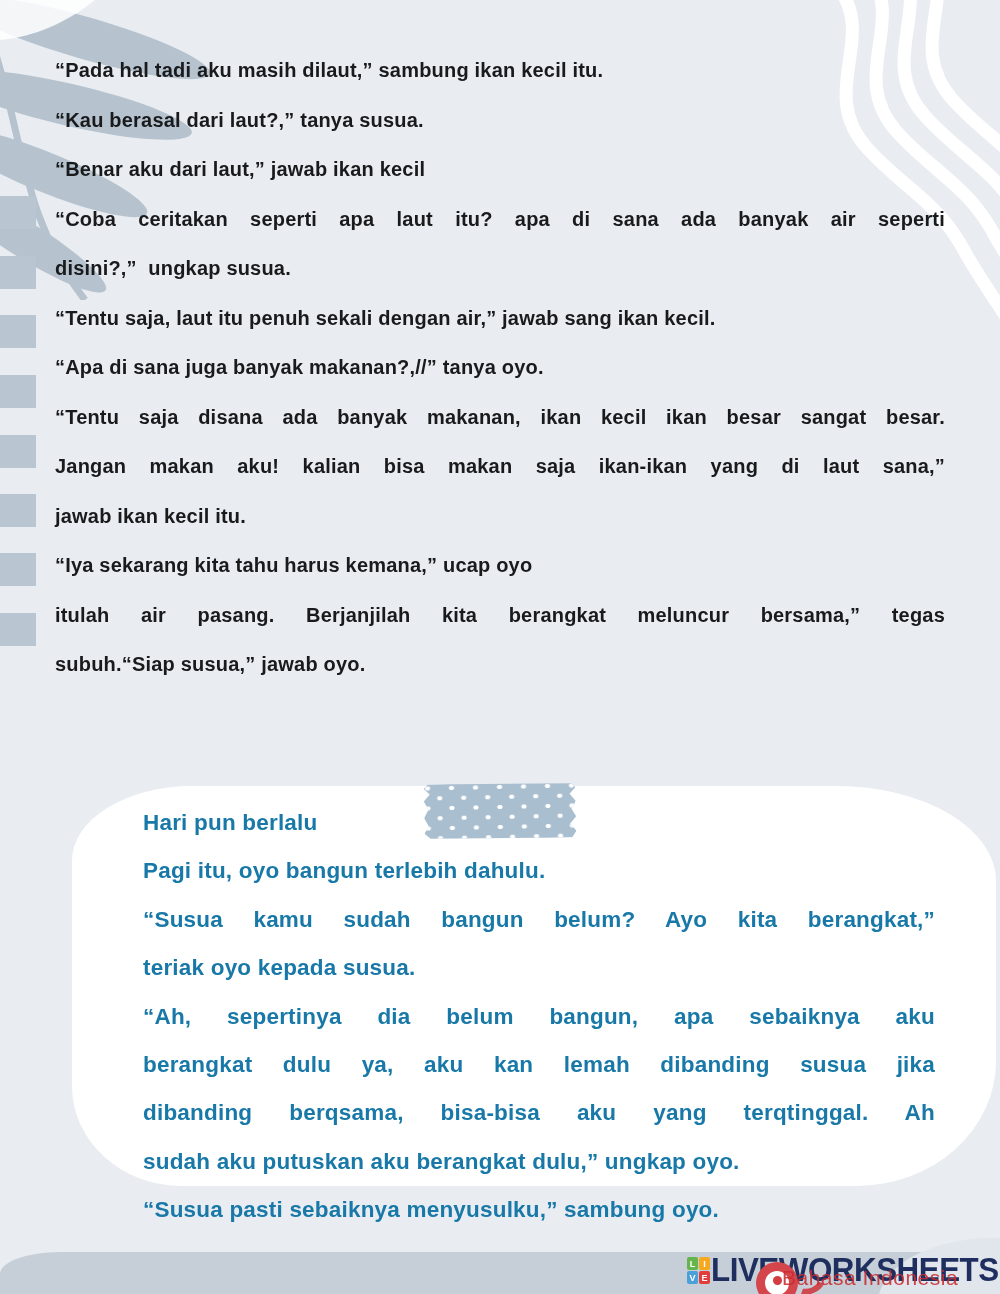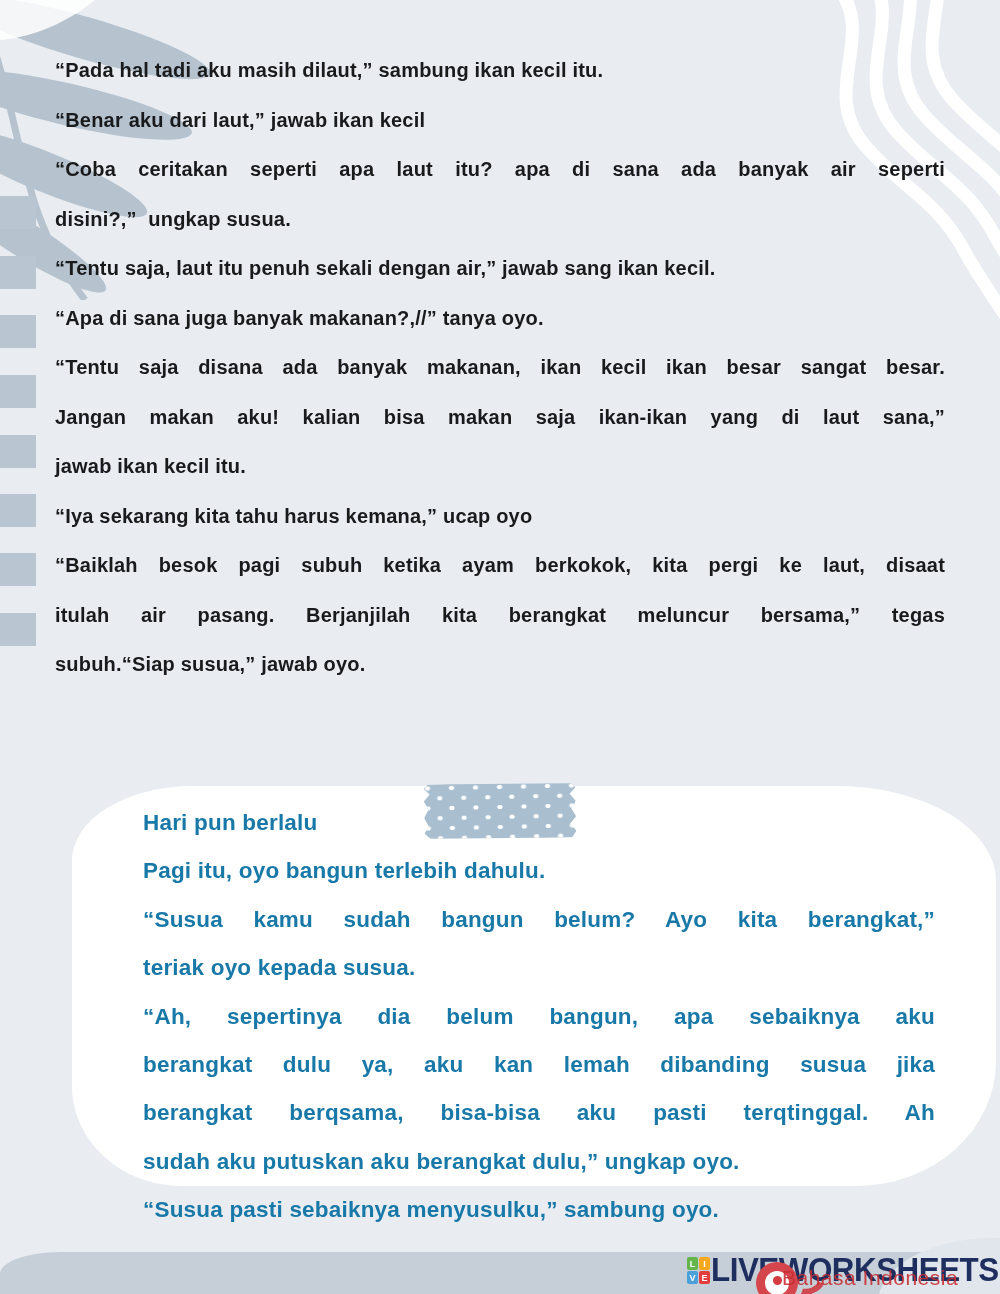--- a/index.html
+++ b/index.html
@@ -135,46 +135,46 @@
     <g fill="none" stroke="#ffffff" stroke-width="13" stroke-linecap="round">
       <path d="M14,-12 C52,40 -8,92 42,148 C80,190 112,200 140,252 C152,274 170,300 190,330"></path>
       <path d="M14,-12 C52,40 -8,92 42,148 C80,190 112,200 140,252 C152,274 170,300 190,330" transform="translate(30,-16)"></path>
       <path d="M14,-12 C52,40 -8,92 42,148 C80,190 112,200 140,252 C152,274 170,300 190,330" transform="translate(58,-32)"></path>
       <path d="M14,-12 C52,40 -8,92 42,148 C80,190 112,200 140,252 C152,274 170,300 190,330" transform="translate(86,-48)"></path>
     </g>
   </svg>
 
   <div class="story">
       <div class="line">“Pada hal tadi aku masih dilaut,” sambung ikan kecil itu.</div>
+      <div class="line">“Kau berasal dari laut?,” tanya susua.</div>
       <div class="line">“Benar aku dari laut,” jawab ikan kecil</div>
       <div class="line just">“Coba ceritakan seperti apa laut itu? apa di sana ada banyak air seperti</div>
       <div class="line">disini?,”  ungkap susua.</div>
       <div class="line">“Tentu saja, laut itu penuh sekali dengan air,” jawab sang ikan kecil.</div>
       <div class="line">“Apa di sana juga banyak makanan?,//” tanya oyo.</div>
       <div class="line just">“Tentu saja disana ada banyak makanan, ikan kecil ikan besar sangat besar.</div>
       <div class="line just">Jangan makan aku! kalian bisa makan saja ikan-ikan yang di laut sana,”</div>
       <div class="line">jawab ikan kecil itu.</div>
       <div class="line">“Iya sekarang kita tahu harus kemana,” ucap oyo</div>
-      <div class="line just">“Baiklah besok pagi subuh ketika ayam berkokok, kita pergi ke laut, disaat</div>
       <div class="line just">itulah air pasang. Berjanjilah kita berangkat meluncur bersama,” tegas</div>
       <div class="line">subuh.“Siap susua,” jawab oyo.</div>
     </div>
 
   <div class="band"></div>
   <div class="blob"></div>
 
   <div class="card">
     <div class="card-text">
         <div class="line">Hari pun berlalu</div>
         <div class="line">Pagi itu, oyo bangun terlebih dahulu.</div>
         <div class="line just">“Susua kamu sudah bangun belum? Ayo kita berangkat,”</div>
         <div class="line">teriak oyo kepada susua.</div>
         <div class="line just">“Ah, sepertinya dia belum bangun, apa sebaiknya aku</div>
         <div class="line just">berangkat dulu ya, aku kan lemah dibanding susua jika</div>
-        <div class="line just">berangkat berqsama, bisa-bisa aku pasti terqtinggal. Ah</div>
+        <div class="line just">dibanding berqsama, bisa-bisa aku yang terqtinggal. Ah</div>
         <div class="line">sudah aku putuskan aku berangkat dulu,” ungkap oyo.</div>
         <div class="line">“Susua pasti sebaiknya menyusulku,” sambung oyo.</div>
       </div>
   </div>
 
   <div class="tape"></div>
 
   <div class="footer">
     <div class="logo-grid">
       <span>L</span>

